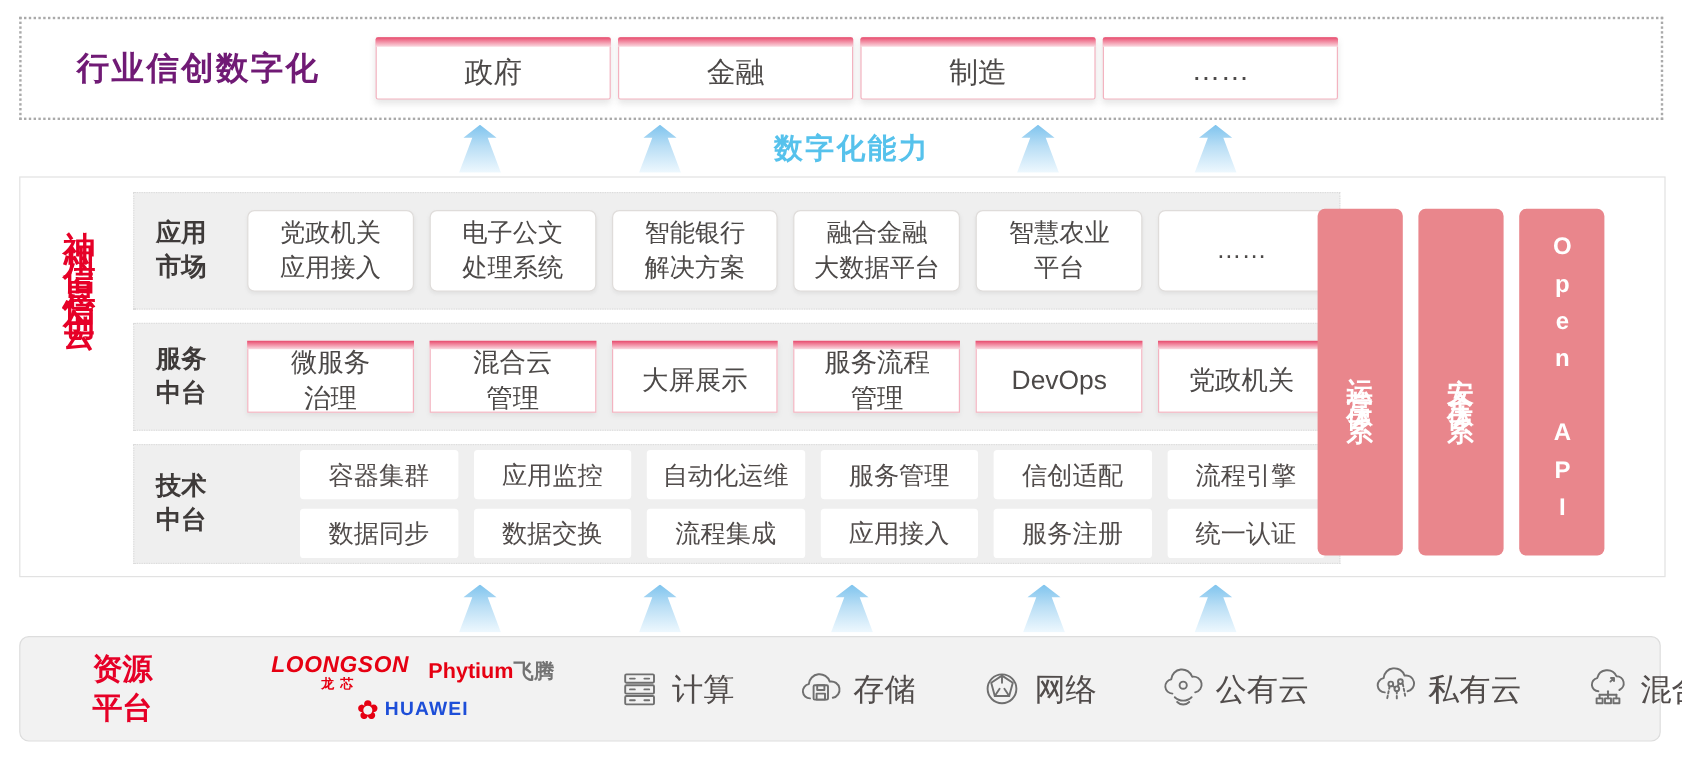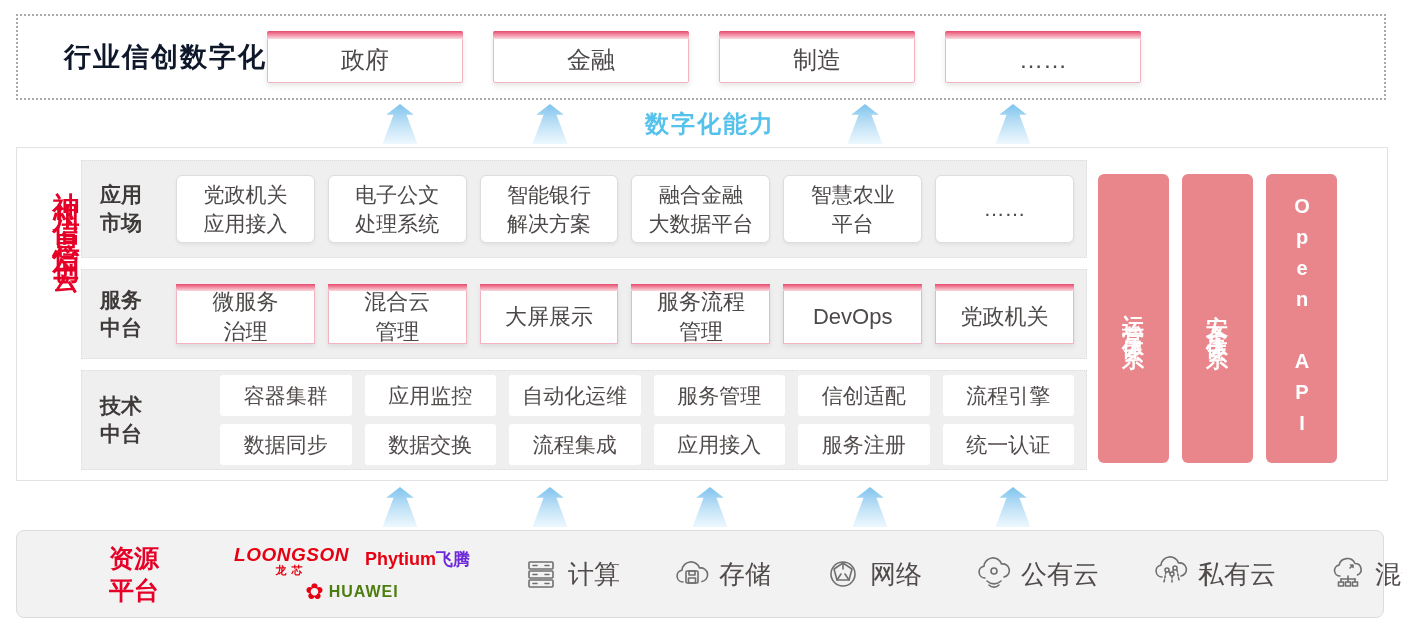--- a/index.html
+++ b/index.html
@@ -2,23 +2,23 @@
 <html><head>
 <meta charset="utf-8">
 <style>
   html,body{margin:0;padding:0;background:#fff;}
   body{width:1402px;height:632px;position:relative;overflow:hidden;
        font-family:"Liberation Sans","DejaVu Sans",sans-serif;color:#4c4948;}
 
   
   .top-banner{position:absolute;left:16px;top:14px;width:1366px;height:82px;
     border:2px dotted #aaa;display:flex;align-items:center;background:#fff;}
-  .banner-title{margin-left:46px;color:#0f172a;font-size:27px;font-weight:bold;
+  .banner-title{margin-left:46px;color:#701a75;font-size:27px;font-weight:bold;
     letter-spacing:2px;white-space:nowrap;}
-  .industry-boxes{display:flex;gap:30px;}
+  .industry-boxes{display:flex;gap:6px;margin-left:46px;}
   .industry-box{width:196px;height:52px;background:#fff;border:1px solid #f3b3c0;
     border-radius:2px;position:relative;display:flex;align-items:center;justify-content:center;
     font-size:24px;color:#4c4948;padding-top:6px;box-sizing:border-box;
     box-shadow:0 3px 5px rgba(120,120,120,.18);}
   .industry-box::before{content:"";position:absolute;top:-1px;left:-1px;right:-1px;height:8px;
     background:linear-gradient(180deg,#e64a6c 0%,#f07d96 35%,#fadae1 100%);
     border-radius:2px 2px 0 0;}
 
   
   .up-arrow{position:absolute;width:46px;height:40px;
@@ -27,21 +27,21 @@
   .cap-label{position:absolute;top:108px;left:710px;transform:translateX(-50%);
     color:#56c2ec;font-size:24px;font-weight:bold;letter-spacing:2px;white-space:nowrap;}
 
   
   .main-box{position:absolute;left:16px;top:147px;width:1372px;height:334px;
     background:#fff;border:1px solid #e2e2e2;box-sizing:border-box;}
   .vertical-title{position:absolute;left:28px;top:22px;height:296px;
     writing-mode:vertical-rl;text-orientation:upright;color:#e60027;
     font-size:27px;font-weight:bold;letter-spacing:13px;line-height:42px;}
 
-  .rows{position:absolute;left:64px;top:12px;width:1006px;display:flex;
+  .rows{position:absolute;left:94px;top:12px;width:1006px;display:flex;
     flex-direction:column;gap:11px;}
   .row{background:#efefef;border:1px dotted #dcdcdc;display:flex;align-items:center;
     padding-left:18px;box-sizing:border-box;}
   .row-label{width:60px;font-size:21px;font-weight:bold;color:#3e3a39;
     white-space:pre-line;line-height:1.35;flex:none;}
   .row-items{flex:1;display:flex;gap:13px;margin-left:16px;margin-right:12px;}
 
   .row-app{height:98px;}
   .app-box{flex:1;height:66px;background:#fff;border:1px solid #dfdcda;border-radius:6px;
     display:flex;align-items:center;justify-content:center;text-align:center;
@@ -65,34 +65,34 @@
   .pillars{position:absolute;left:1081px;top:26px;display:flex;gap:13px;}
   .pillar{width:71px;height:289px;background:#e9868c;border-radius:6px;color:#fff;
     font-weight:bold;font-size:22px;writing-mode:vertical-rl;text-orientation:upright;
     letter-spacing:11px;line-height:71px;text-align:center;}
   .pillar.latin{font-size:20px;letter-spacing:9px;}
 
   
   .resource-box{position:absolute;left:16px;top:530px;width:1368px;height:88px;
     background:#f2f2f2;border:1px solid #ddd;border-radius:8px;box-sizing:border-box;
     display:flex;align-items:center;}
-  .res-label{margin-left:92px;color:#e60027;font-weight:bold;font-size:25px;
+  .res-label{margin-left:60px;color:#e60027;font-weight:bold;font-size:25px;
     white-space:pre-line;line-height:1.3;flex:none;}
-  .vendors{margin-left:68px;width:250px;display:flex;flex-direction:column;
+  .vendors{margin-left:92px;width:250px;display:flex;flex-direction:column;
     align-items:center;gap:3px;flex:none;}
   .vendor-row1{display:flex;align-items:flex-start;gap:16px;}
   .loongson-wrap{display:flex;flex-direction:column;align-items:center;line-height:1;}
   .loongson{color:#e60012;font-style:italic;font-weight:bold;font-size:19px;letter-spacing:.5px;}
   .loongson-cn{color:#e60012;font-size:11px;font-weight:bold;letter-spacing:5px;margin-top:1px;}
   .phytium-wrap{display:flex;align-items:center;margin-top:3px;}
   .phytium{color:#e60012;font-weight:bold;font-size:18px;}
-  .phytium-cn{color:#6d28d9;font-weight:bold;font-size:17px;}
+  .phytium-cn{color:#737373;font-weight:bold;font-size:17px;}
   .huawei-row{display:flex;align-items:center;gap:5px;margin-top:2px;}
   .huawei-flower{color:#e60012;font-size:22px;line-height:1;}
-  .huawei{color:#4d7c0f;font-weight:bold;font-size:16px;letter-spacing:1px;}
+  .huawei{color:#1d4ed8;font-weight:bold;font-size:16px;letter-spacing:1px;}
   .res-items{display:flex;margin-left:46px;align-items:center;gap:54px;}
   .res-item{display:flex;align-items:center;gap:9px;font-size:26px;color:#514c4b;white-space:nowrap;}
   .res-item svg{width:36px;height:36px;stroke:#6f6f6f;fill:none;stroke-width:1.6;
     stroke-linecap:round;stroke-linejoin:round;}
 </style>
 </head>
 <body>
 
 <div class="top-banner">
   <div class="banner-title">行业信创数字化</div>

